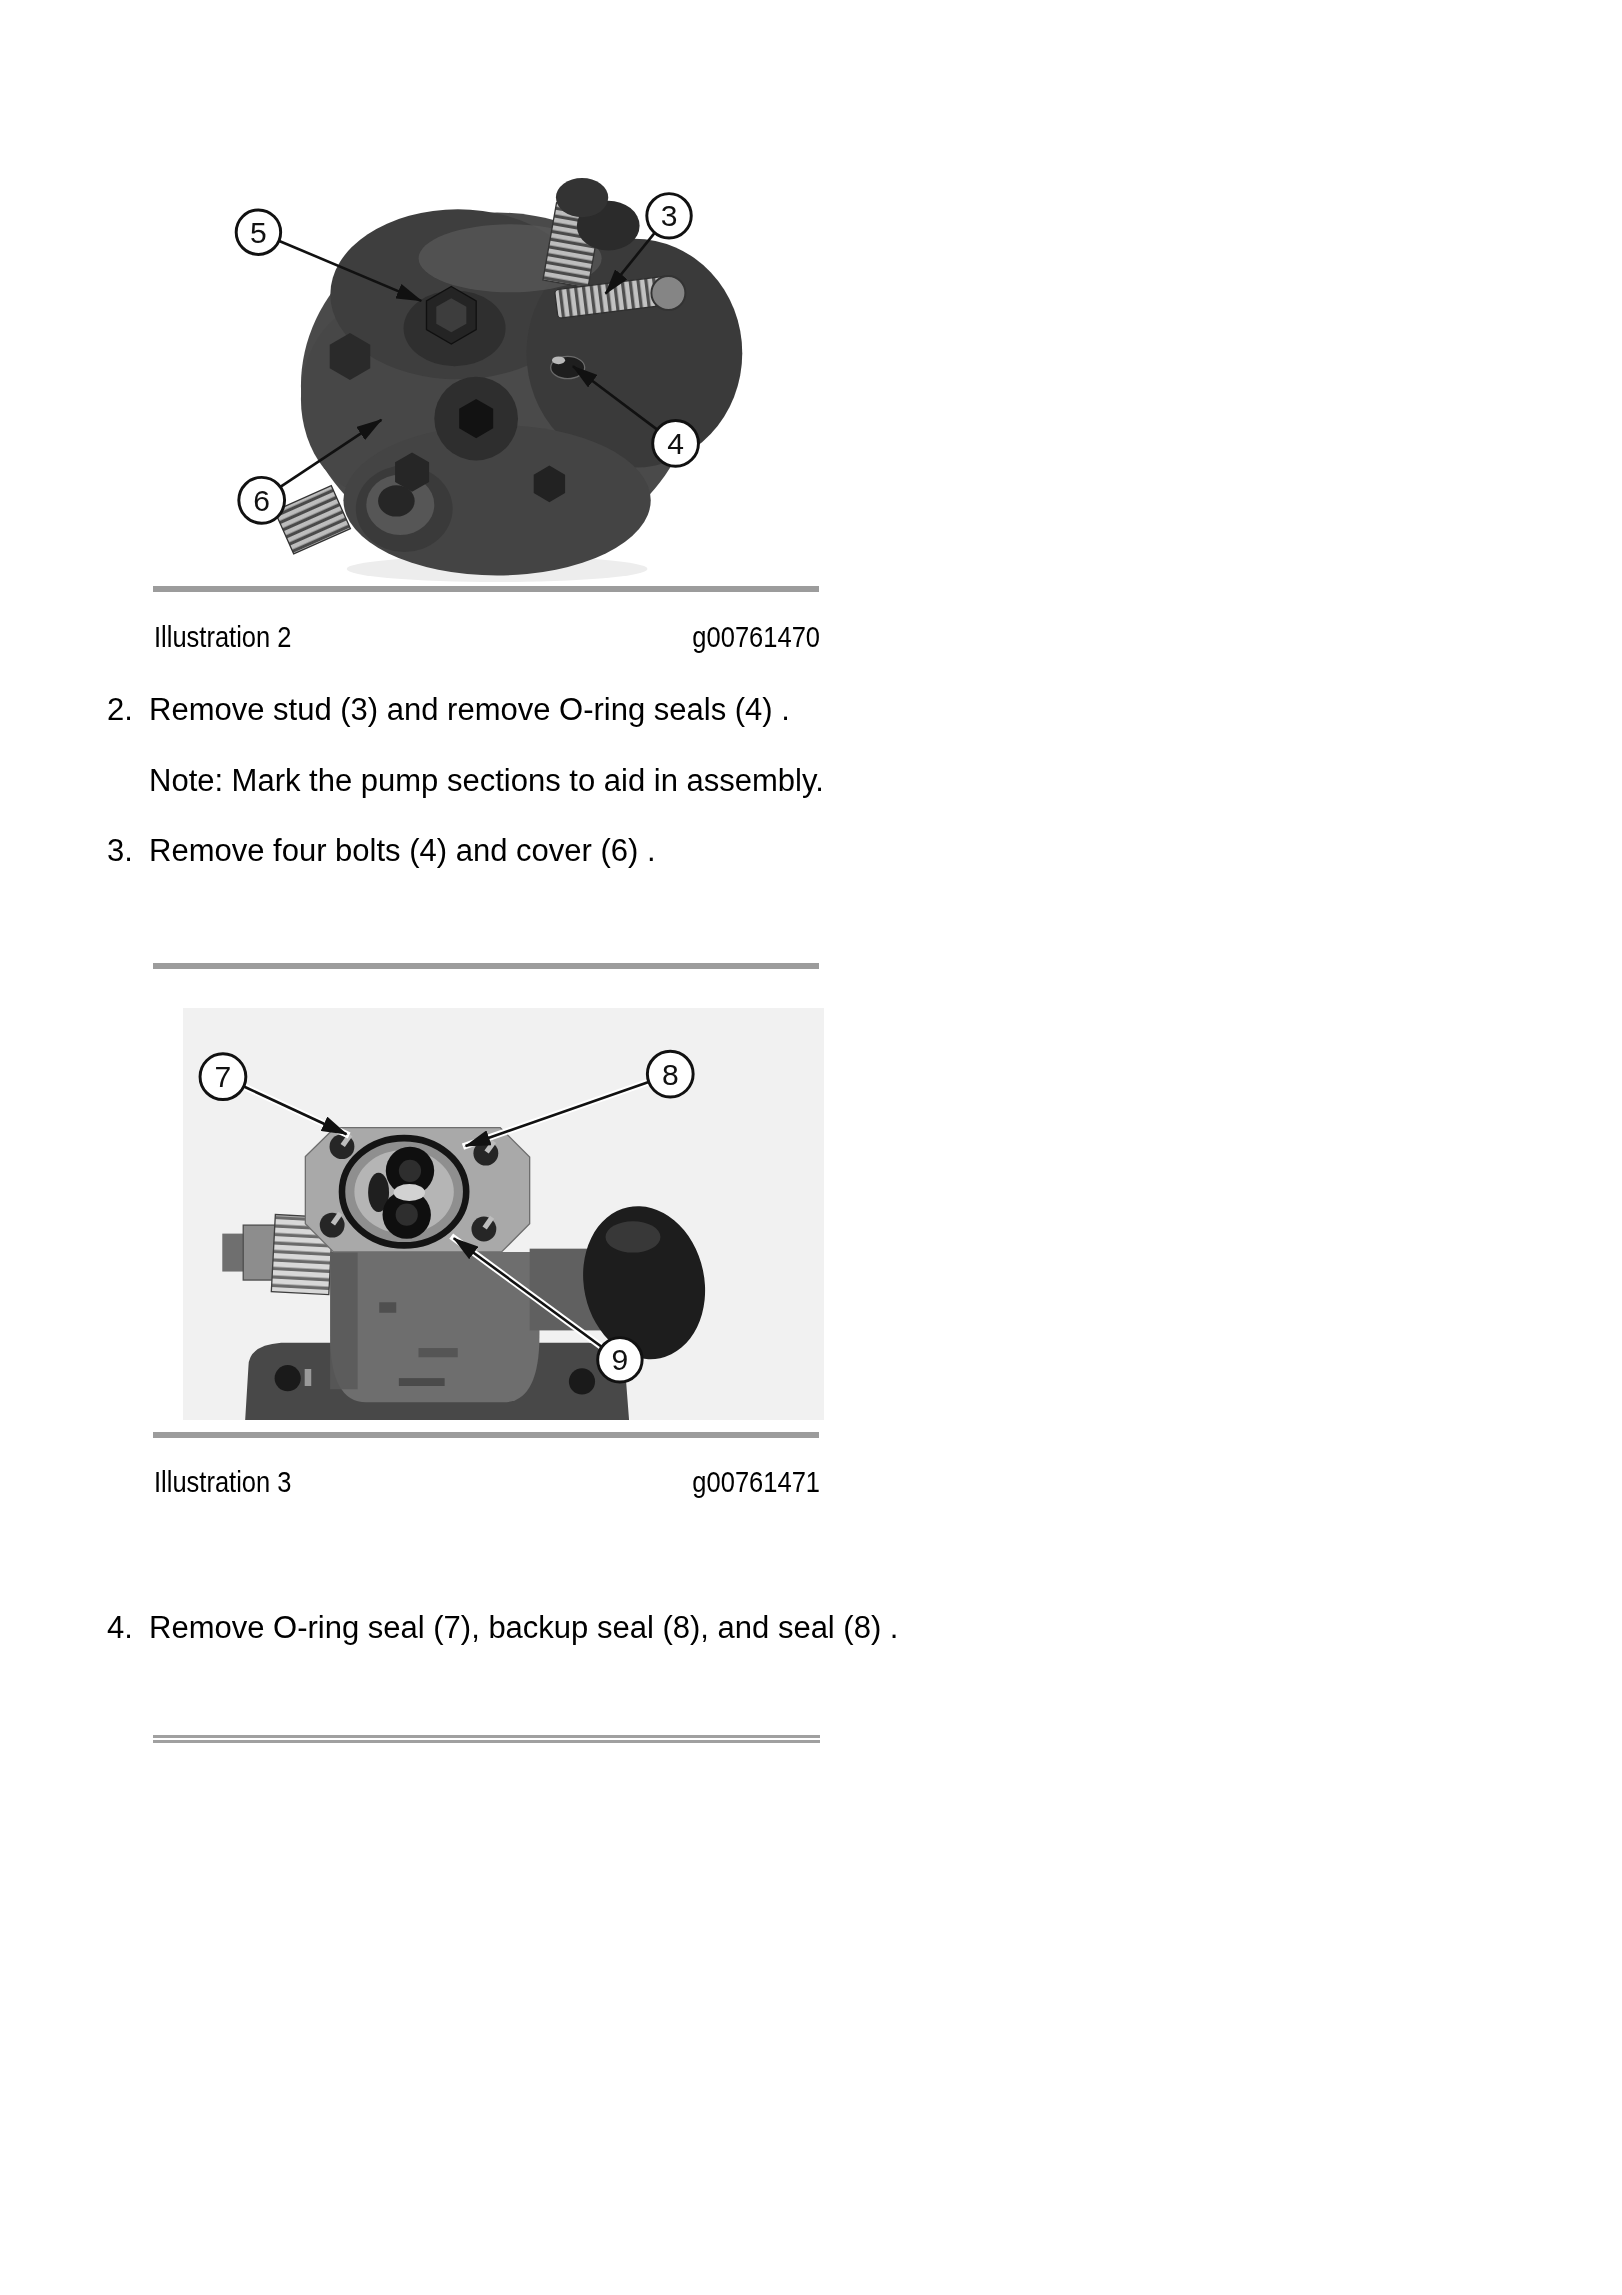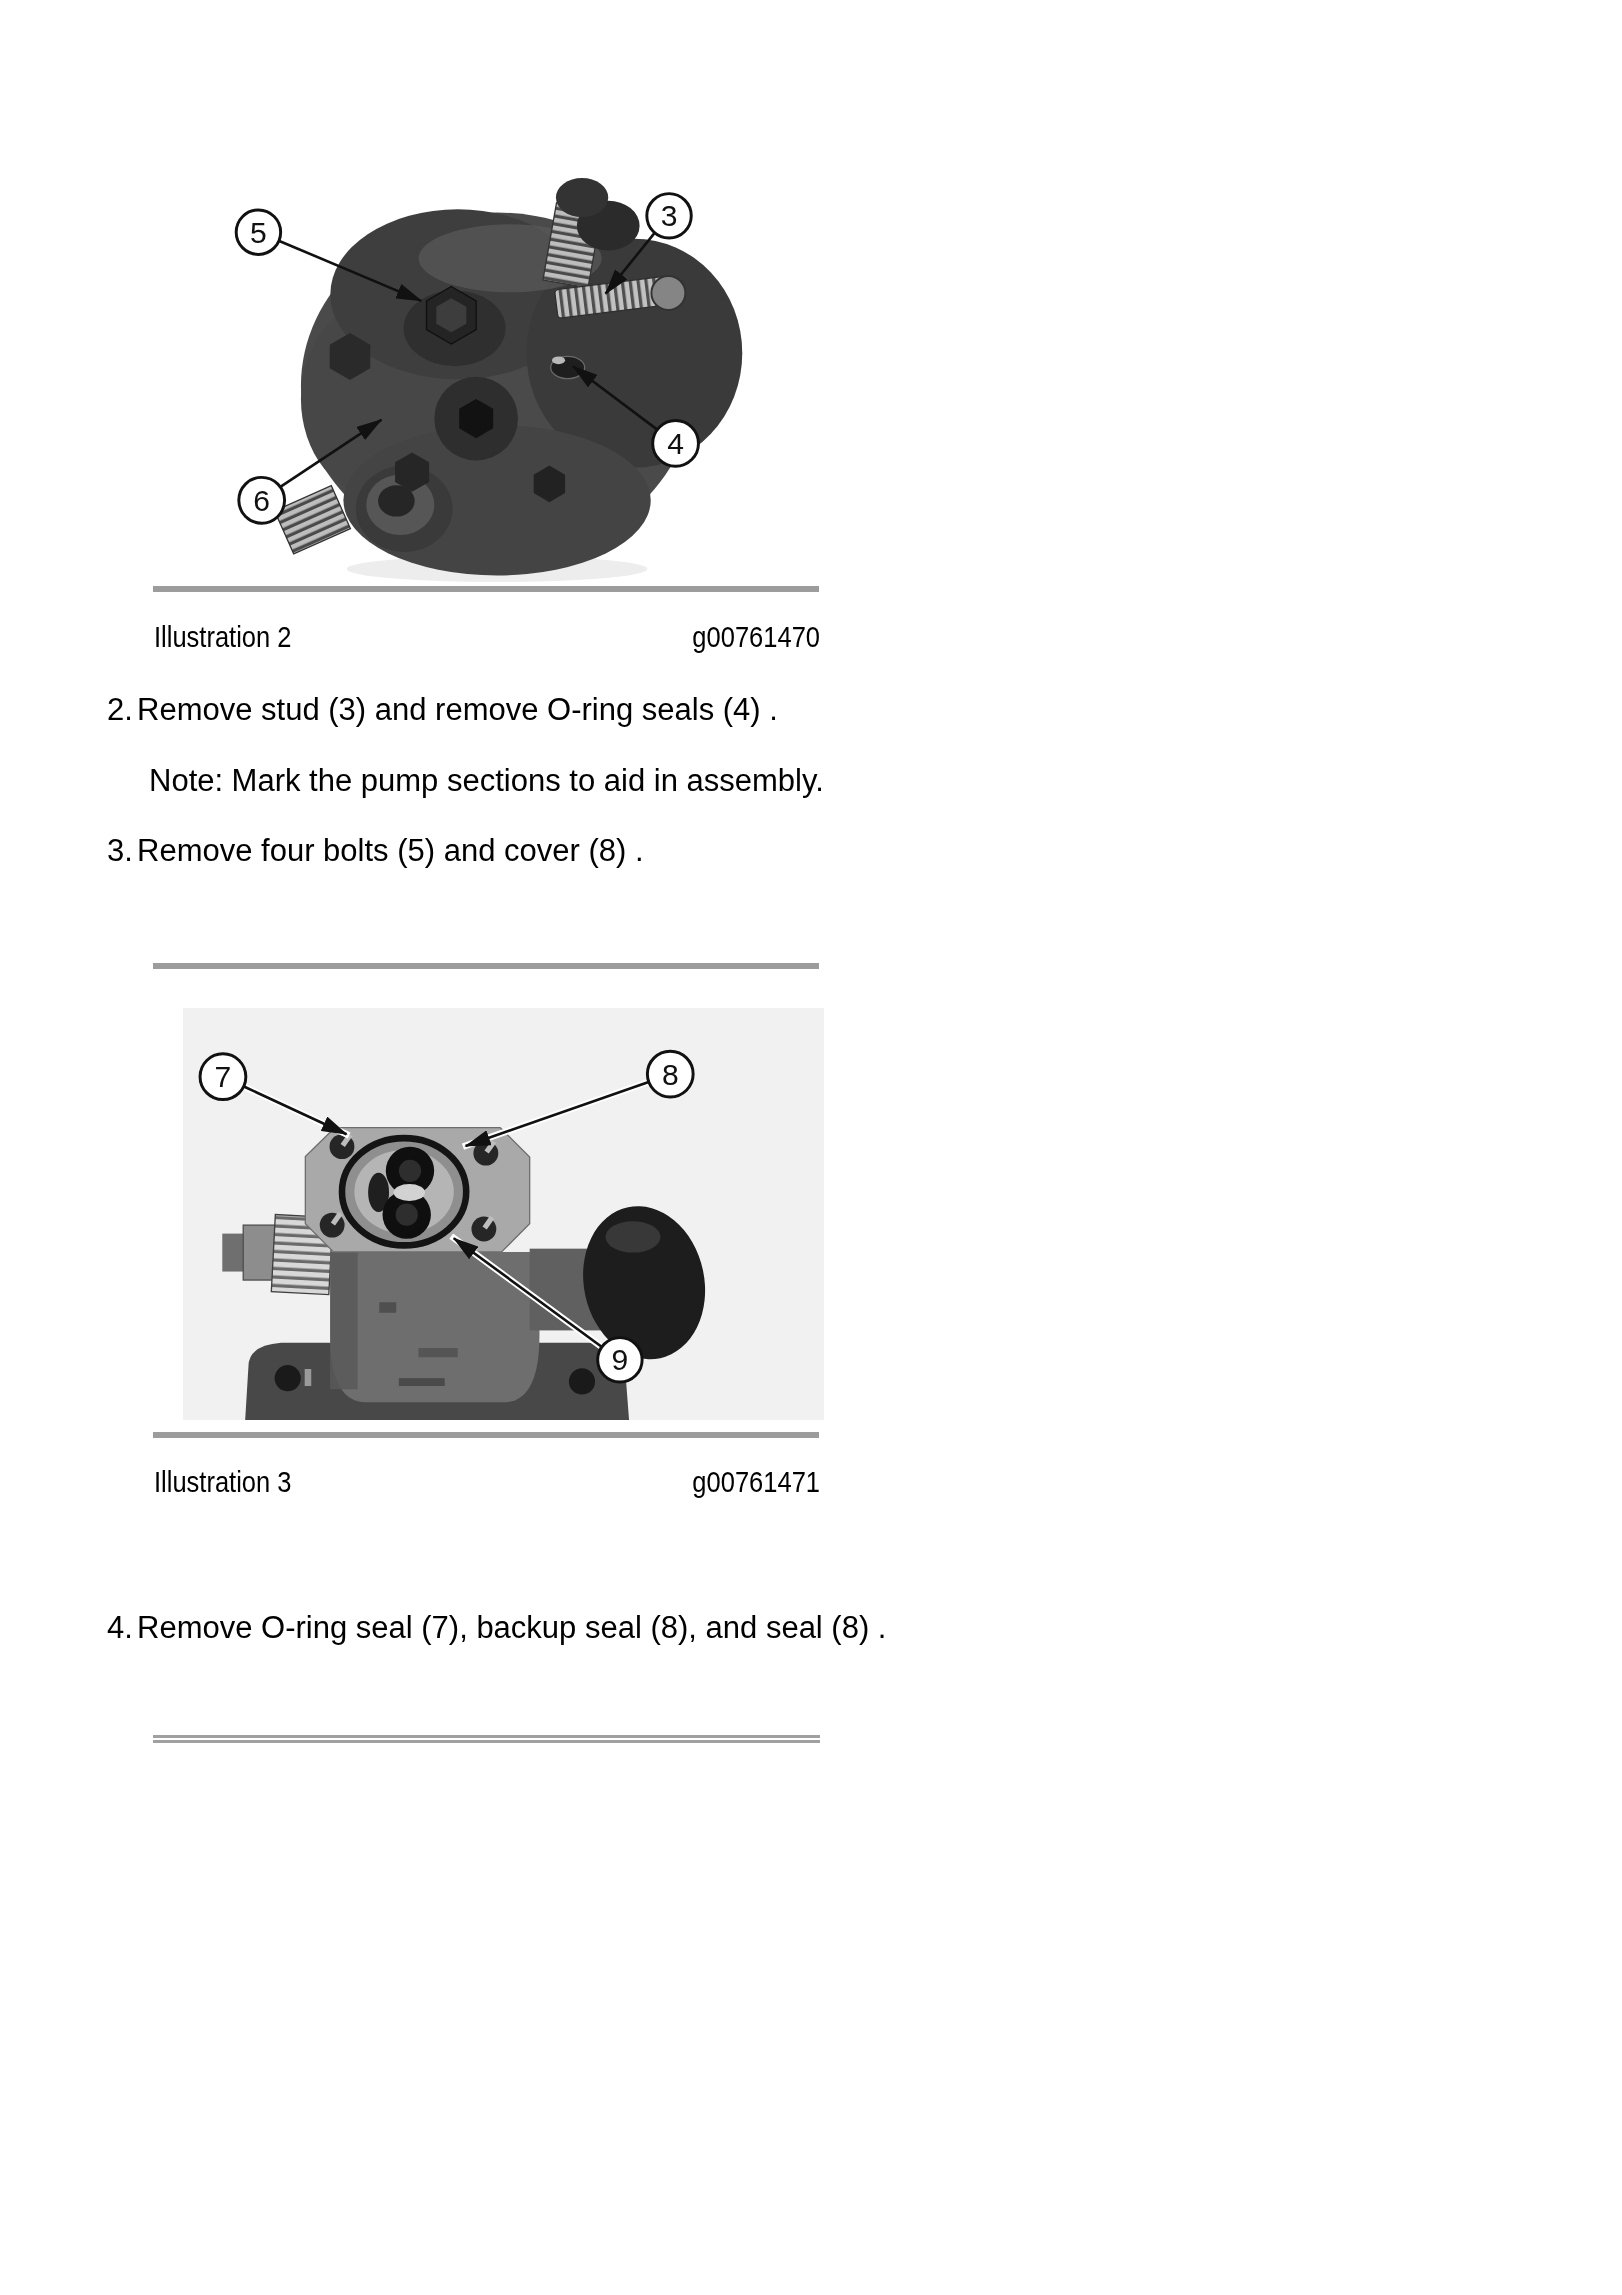--- a/index.html
+++ b/index.html
@@ -10,21 +10,21 @@
   .divider-double{position:absolute;left:153px;width:667px;height:9.2px;}
   .divider-double .bar1{height:2.6px;}
   .divider-double .gap{height:2px;background:#ffffff;}
   .divider-double .bar2{height:3.3px;}
   .caption-label{position:absolute;left:154px;font-size:30px;line-height:34px;
                  transform:scaleX(0.85);transform-origin:left center;white-space:nowrap;}
   .caption-code{position:absolute;left:622px;width:198px;font-size:30px;line-height:34px;text-align:right;
                 transform:scaleX(0.85);transform-origin:right center;white-space:nowrap;}
   .step{position:absolute;left:0;width:1623px;font-size:31px;line-height:35px;white-space:nowrap;}
   .step .num{position:absolute;left:107px;}
-  .step .txt{position:absolute;left:137px;}
+  .step .txt{position:absolute;left:149px;}
   .note{position:absolute;left:149px;width:1374px;font-size:31px;line-height:35px;white-space:nowrap;}
   .note .lbl{font-weight:normal;}
   .note .ntxt{margin-left:8.5px;margin-top:12px;}
   svg text.callout-num{font-family:"Liberation Sans","DejaVu Sans",sans-serif;font-size:46px;fill:#111;}
 </style>
 </head>
 <body>
 
 <div class="page">
 
@@ -120,21 +120,21 @@
     <span class="num">2.</span>
     <span class="txt">Remove stud (3) and remove O-ring seals (4) .</span>
   </div>
 
   <div class="note" style="top:763px">
     <span class="lbl">Note:</span><span class="ntxt">Mark the pump sections to aid in assembly.</span>
   </div>
 
   <div class="step" style="top:833px">
     <span class="num">3.</span>
-    <span class="txt">Remove four bolts (5) and cover (8) .</span>
+    <span class="txt">Remove four bolts (4) and cover (6) .</span>
   </div>
 
   <div class="divider" style="top:963px;background:#9c9c9c"></div>
 
   <svg class="fig" style="left:183px;top:1008px" width="641" height="412" viewBox="0 0 980 630">
     <defs>
       <pattern id="threads3" width="10" height="13" patternUnits="userSpaceOnUse">
         <rect width="10" height="13" fill="#d8d8d8"></rect>
           <rect y="8" width="10" height="5" fill="#6a6a6a"></rect>
       </pattern>

